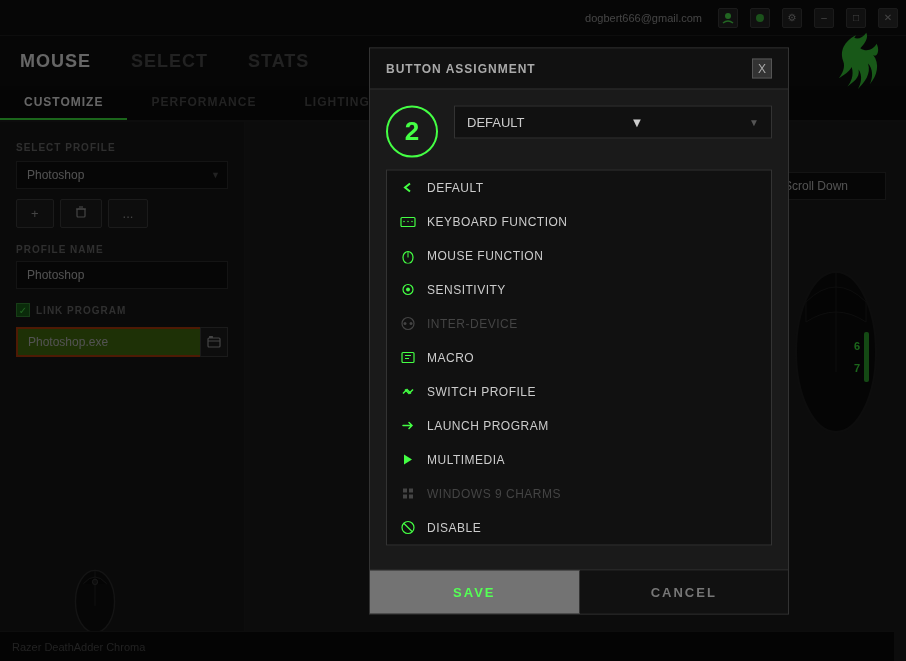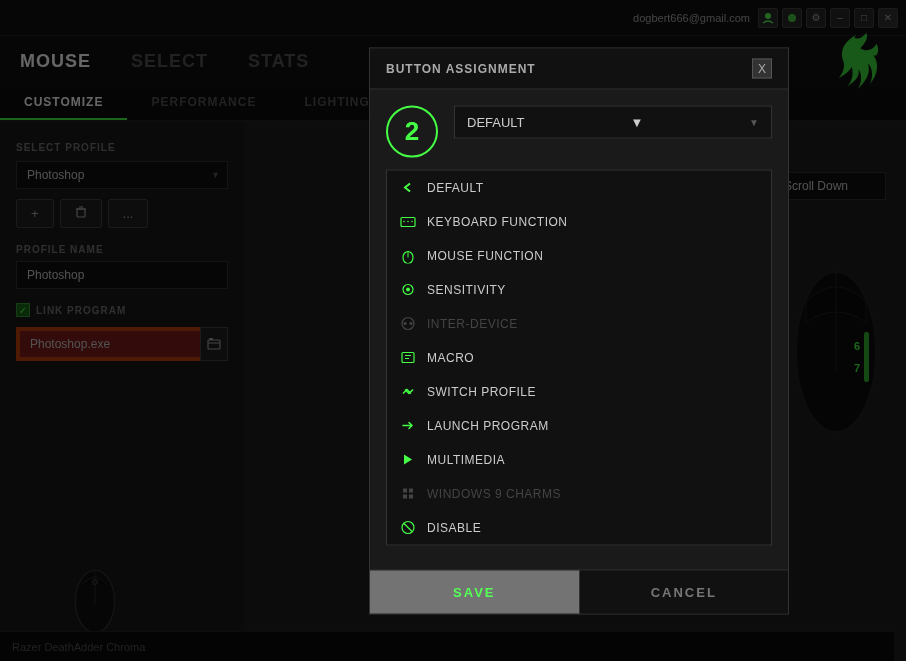--- a/index.html
+++ b/index.html
@@ -25,21 +25,21 @@
     }
     .title-bar-left {
       flex: 1;
       font-size: 11px;
       color: #888;
       padding-left: 8px;
     }
     .title-bar-right {
       display: flex;
       align-items: center;
-      gap: 4px;
+      gap: 12px;
     }
     .title-email {
       font-size: 11px;
       color: #aaa;
       margin-right: 4px;
     }
     .title-icon {
       width: 20px;
       height: 20px;
       background: #2a2a2a;
@@ -212,22 +212,22 @@
       letter-spacing: 1px;
       color: #777;
     }
     .link-program-input-wrapper {
       position: relative;
       display: flex;
       align-items: center;
     }
     .link-program-input {
       width: 100%;
-      background: #7f1d1d;
-      border: 4px solid #c2410c;
+      background: #4d7c0f;
+      border: 2px solid #c2410c;
       color: #ccc;
       padding: 6px 10px;
       font-size: 12px;
     }
     .link-program-browse {
       position: absolute;
       right: 0;
       top: 0;
       bottom: 0;
       width: 28px;

